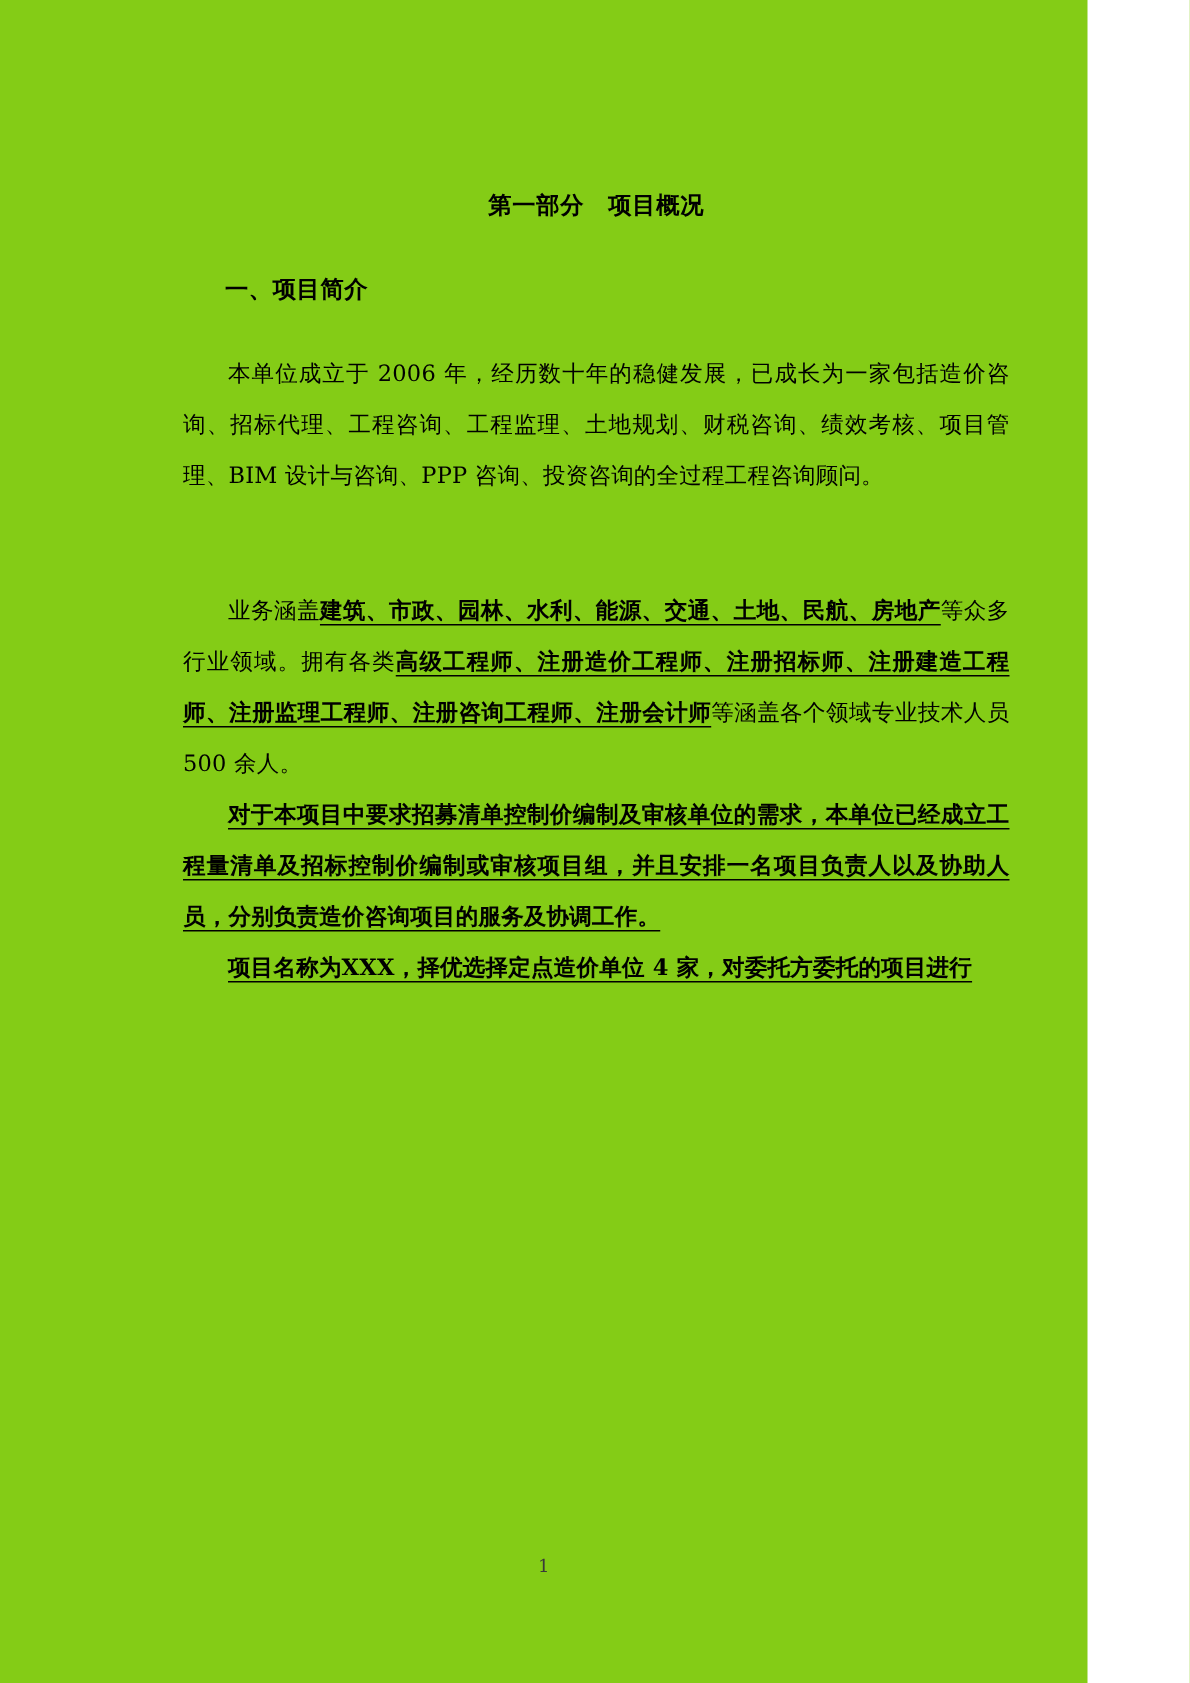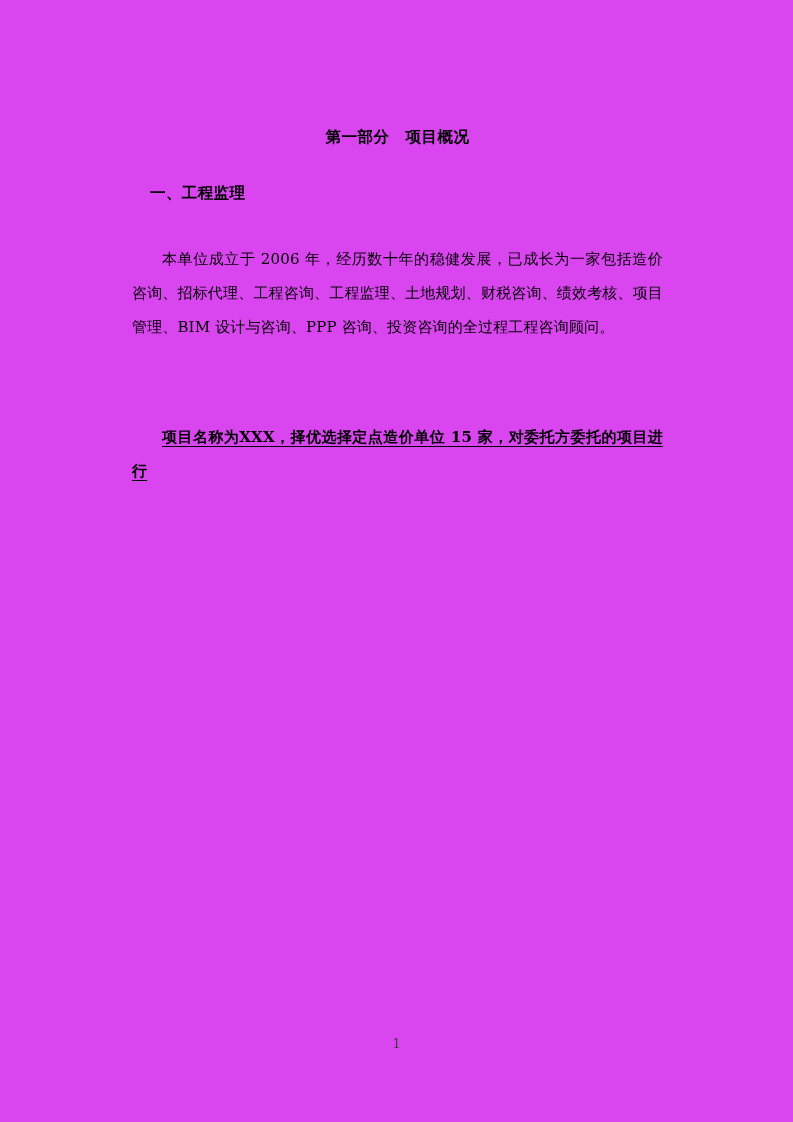--- a/index.html
+++ b/index.html
@@ -6,23 +6,23 @@
     margin: 0;
     padding: 0;
     background: #ffffff;
   }
   body {
     font-family: "DejaVu Serif", "Liberation Serif", serif;
     color: #000000;
   }
   .page {
     position: relative;
-    width: 793px;
+    width: 725px;
     height: 1122px;
-    background: #d946ef;
+    background: #84cc16;
     box-sizing: border-box;
     overflow: hidden;
   }
   .content {
     position: absolute;
     left: 122px;
     top: 120px;
     width: 551px;
   }
   .doc-title {
@@ -41,21 +41,21 @@
     font-size: 15.5px;
     line-height: 34px;
     text-indent: 28px;
     margin: 0;
     letter-spacing: 0.4px;
   }
   p.para {
     font-size: 15px;
     line-height: 34px;
     text-indent: 30px;
-    margin: 10px;
+    margin: 0;
     text-align: justify;
     text-justify: inter-ideograph;
     letter-spacing: 0.15px;
   }
   p.para.all-emph {
     font-weight: bold;
     text-decoration: underline;
     text-underline-offset: 4px;
     text-decoration-thickness: 1.3px;
   }
@@ -79,30 +79,32 @@
 </head>
 <body>
 
 <div class="page">
   <div class="content">
 
     <div class="doc-title">第一部分　项目概况</div>
 
     <div class="spacer-sm"></div>
 
-    <div class="section-heading">一、工程监理</div>
+    <div class="section-heading">一、项目简介</div>
 
     <div class="spacer-sm"></div>
 
     <p class="para">本单位成立于 2006 年，经历数十年的稳健发展，已成长为一家包括造价咨询、招标代理、工程咨询、工程监理、土地规划、财税咨询、绩效考核、项目管理、BIM 设计与咨询、PPP 咨询、投资咨询的全过程工程咨询顾问。</p>
 
 
     <div class="spacer-blank"></div>
 
+    <p class="para"><span>业务涵盖</span><span class="emph">建筑、市政、园林、水利、能源、交通、土地、民航、房地产</span><span>等众多行业领域。拥有各类</span><span class="emph">高级工程师、注册造价工程师、注册招标师、注册建造工程师、注册监理工程师、注册咨询工程师、注册会计师</span><span>等涵盖各个领域专业技术人员 500 余人。</span></p>
+
+    <p class="para all-emph">对于本项目中要求招募清单控制价编制及审核单位的需求，本单位已经成立工程量清单及招标控制价编制或审核项目组，并且安排一名项目负责人以及协助人员，分别负责造价咨询项目的服务及协调工作。</p>
 
 
-
-    <p class="para all-emph">项目名称为XXX，择优选择定点造价单位 15 家，对委托方委托的项目进行</p>
+    <p class="para all-emph">项目名称为XXX，择优选择定点造价单位 4 家，对委托方委托的项目进行</p>
 
   </div>
 
   <div class="page-number">1</div>
 </div>
 
 </body></html>

